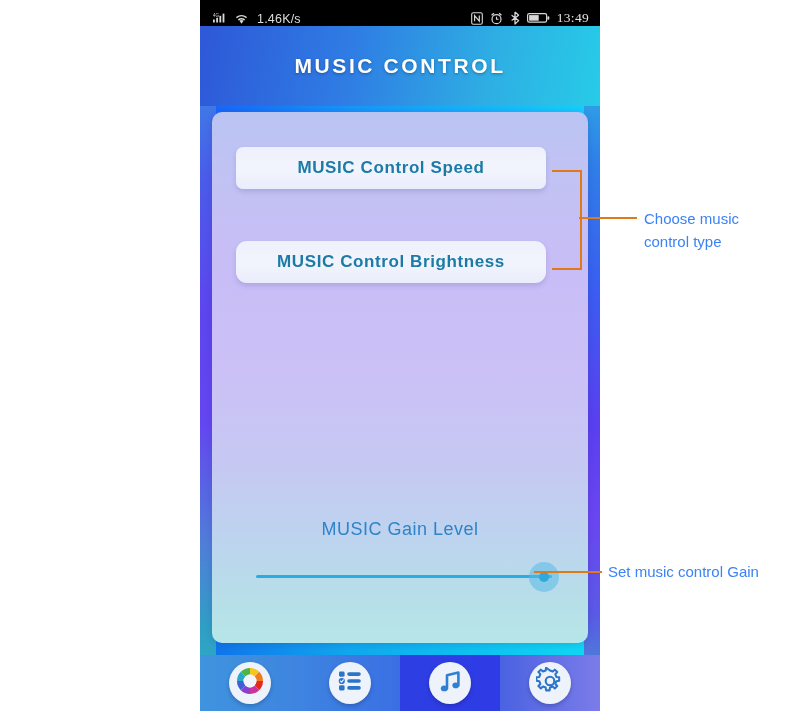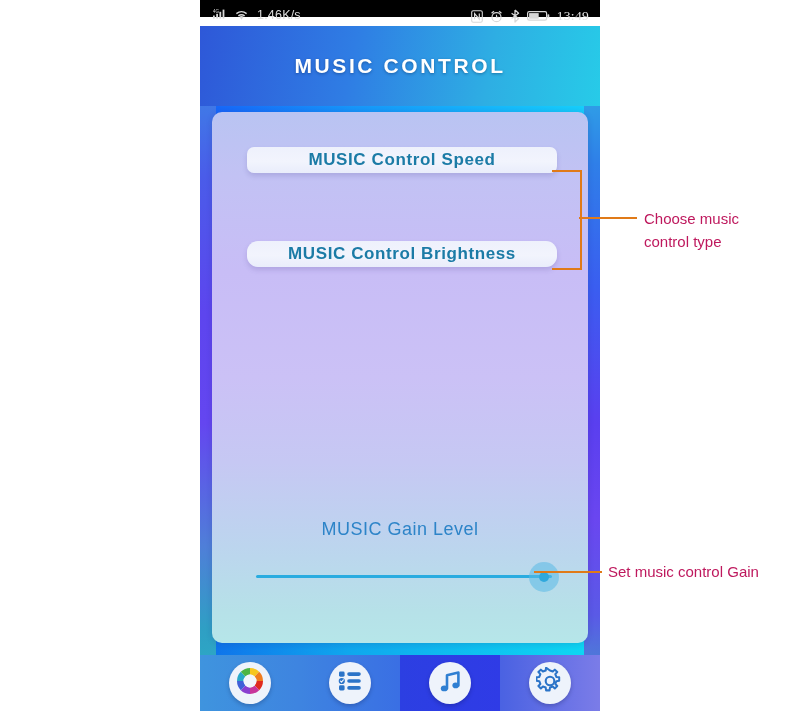--- a/index.html
+++ b/index.html
@@ -22,27 +22,27 @@
     top: 0;
     width: 400px;
     height: 711px;
     overflow: hidden;
   }
 
   
   #statusbar {
     position: absolute;
     left: 0; top: 0;
-    width: 400px; height: 17px;
+    width: 400px; height: 26px;
     background: #000000;
     color: #d8d8d8;
     display: flex;
-    align-items: flex-start;
+    align-items: flex-end;
     box-sizing: border-box;
-    padding: 8px 9px;
+    padding: 0 9px;
     font-size: 13px;
   }
   #statusbar .left, #statusbar .right {
     display: flex;
     align-items: center;
     gap: 6px;
   }
   #statusbar .left { margin-left: 4px; }
   #statusbar .right { margin-left: auto; margin-right: 2px; gap: 7px; font-family: Liberation Serif, serif; }
   .sb-net { font-size: 12.5px; letter-spacing: 0.2px; color:#dcdcdc; margin-left:2px;}
@@ -121,23 +121,23 @@
       #c6c8f3 66%,
       #bcd5ee 82%,
       #b6e1e8 94%,
       #b6e6e9 100%);
     box-shadow: 0 1px 6px rgba(40,40,120,.18);
     overflow: hidden;
   }
 
   .optbtn {
     position: absolute;
-    left: 35px;
+    left: 24px;
     width: 310px;
-    height: 26px;
+    height: 42px;
     border-radius: 7px;
     background: linear-gradient(to bottom, #eef1fc 0%, #f2f4fd 55%, #e9edfb 100%);
     box-shadow: 0 3px 5px rgba(70,60,140,.18);
     display: flex;
     align-items: center;
     justify-content: center;
     border: none;
     cursor: pointer;
   }
   .optbtn span {
@@ -222,21 +222,21 @@
     background: #eef3fb;
     display: flex;
     align-items: center;
     justify-content: center;
     box-shadow: 0 2px 4px rgba(0,0,40,.22);
   }
 
   
   .anno-text {
     position: absolute;
-    color: #be185d;
+    color: #3b82f6;
     font-size: 15px;
     line-height: 23px;
     white-space: pre;
   }
   .anno-line {
     position: absolute;
     background: #e07a18;
   }
   .bracket {
     position: absolute;

